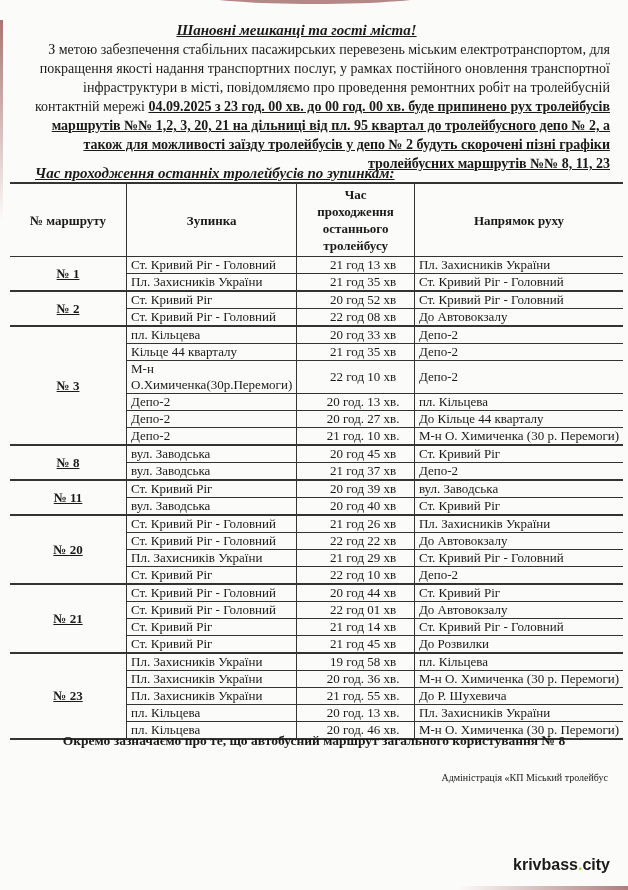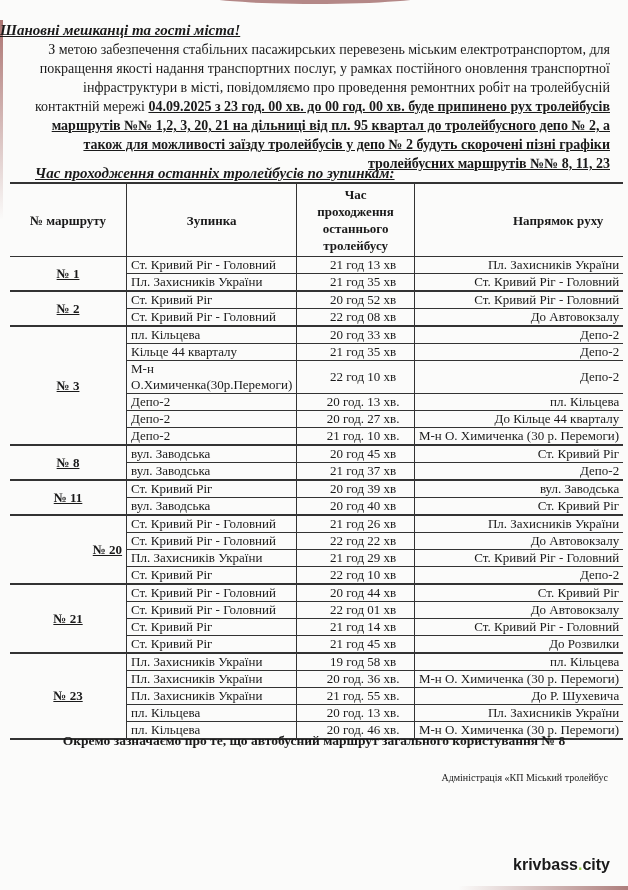--- a/index.html
+++ b/index.html
@@ -21,21 +21,21 @@
     opacity: 0.7;
   }
   .bottom-edge {
     position: absolute; right: 0; bottom: 0; width: 170px; height: 4px;
     background: linear-gradient(90deg, rgba(122,42,40,0), #7a2a28);
     opacity: 0.6;
   }
   .doc { position: absolute; left: 0; top: 0; width: 628px; }
   .title {
     position: absolute; top: 22px; left: 0; width: 593px;
-    font-style: italic; font-weight: bold;
+    text-align: center; font-style: italic; font-weight: bold;
     text-decoration: underline; font-size: 15px;
   }
   .intro {
     position: absolute; top: 40px; left: 20px; width: 590px;
     text-align: right; font-size: 14px; line-height: 19px;
   }
   .intro .hl { font-weight: bold; text-decoration: underline; }
   .subheading {
     position: absolute; top: 165px; left: 35px;
     font-style: italic; font-weight: bold; text-decoration: underline; font-size: 15px;
@@ -47,21 +47,21 @@
   table.sched td, table.sched th {
     border: 1px solid #333; padding: 0 4px; height: 16px; line-height: 16px;
     vertical-align: middle; white-space: nowrap;
   }
   table.sched tr:first-child th { border-top: 2px solid #333; }
   table.sched th { font-weight: bold; text-align: center; line-height: 17px; padding: 2px 20px; }
   table.sched td.num {
     text-align: center; font-weight: bold; text-decoration: underline; border-left: none;
   }
   table.sched th.c1 { border-left: none; }
-  table.sched td.dir, table.sched th.c4 { border-right: none; text-align: right; }
+  table.sched td.dir, table.sched th.c4 { border-right: none; }
   table.sched td.time { text-align: center; padding-left: 19px; }
   table.sched td.wrap { white-space: normal; line-height: 16px; margin-top: 24px; }
   table.sched tr.group-end td { border-bottom: 2px solid #333; }
   .footer-note {
     position: absolute; top: 730px; left: 0; width: 628px;
     text-align: center; font-weight: bold; font-size: 13.5px; line-height: 21px;
   }
   .signature {
     position: absolute; top: 772px; right: 20px; font-size: 10px;
   }
@@ -173,21 +173,21 @@
           <td>Ст. Кривий Ріг</td>
           <td class="time">20 год 39 хв</td>
           <td class="dir">вул. Заводська</td>
         </tr>
         <tr class="group-end">
           <td>вул. Заводська</td>
           <td class="time">20 год 40 хв</td>
           <td class="dir">Ст. Кривий Ріг</td>
         </tr>
         <tr>
-          <td class="num" rowspan="4" style="border-bottom: 2px solid rgb(51, 51, 51); text-align: right;">№ 20</td>
+          <td class="num" rowspan="4" style="border-bottom: 2px solid rgb(51, 51, 51);">№ 20</td>
           <td>Ст. Кривий Ріг - Головний</td>
           <td class="time">21 год 26 хв</td>
           <td class="dir">Пл. Захисників України</td>
         </tr>
         <tr>
           <td>Ст. Кривий Ріг - Головний</td>
           <td class="time">22 год 22 хв</td>
           <td class="dir">До Автовокзалу</td>
         </tr>
         <tr>

